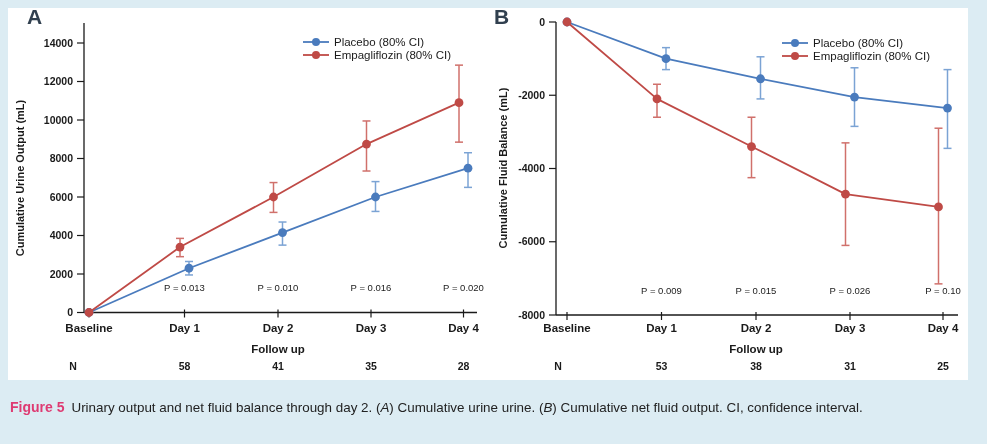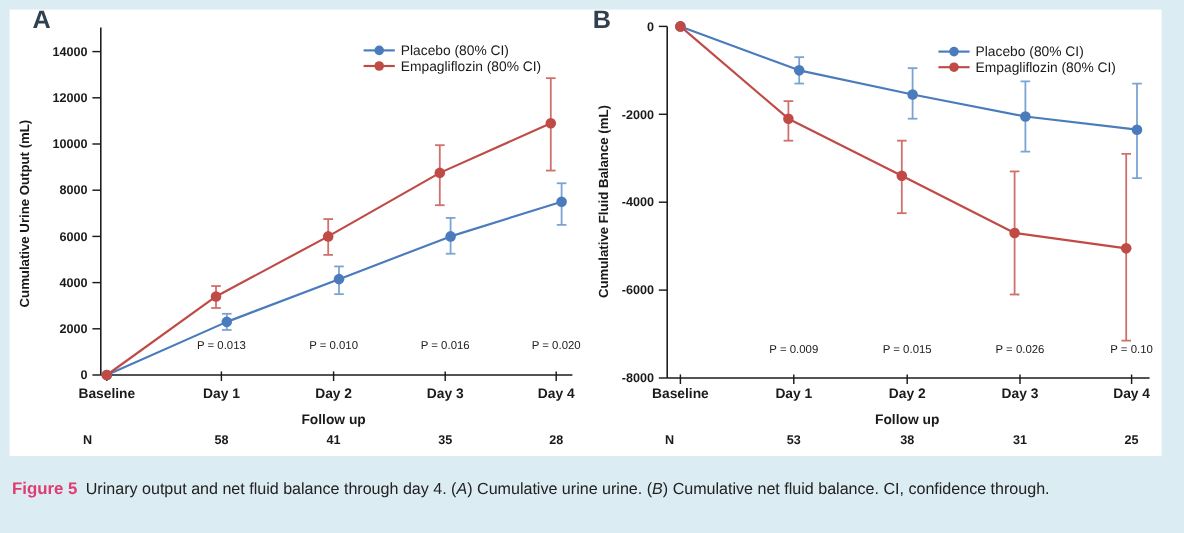--- a/index.html
+++ b/index.html
@@ -206,13 +206,13 @@
       </g>
       <line x1="782" y1="56" x2="808" y2="56" stroke="#bf4a46" stroke-width="1.8"></line>
       <circle cx="795" cy="56" r="4" fill="#bf4a46"></circle>
       <text x="813" y="60" class="legend-label" text-anchor="start">Empagliflozin (80% CI)</text>
     </g>
   </svg>
 
 <div class="panel-letter" id="letter-a">A</div>
 <div class="panel-letter" id="letter-b">B</div>
 
-<div class="caption"><span class="fig-num">Figure 5</span><span>Urinary output and net fluid balance through day 4. (</span><span class="cap-it">A</span><span>) Cumulative urine urine. (</span><span class="cap-it">B</span><span>) Cumulative net fluid balance. CI, confidence through.</span></div>
+<div class="caption"><span class="fig-num">Figure 5</span><span>Urinary output and net fluid balance through day 2. (</span><span class="cap-it">A</span><span>) Cumulative urine urine. (</span><span class="cap-it">B</span><span>) Cumulative net fluid output. CI, confidence interval.</span></div>
 
 </body></html>

